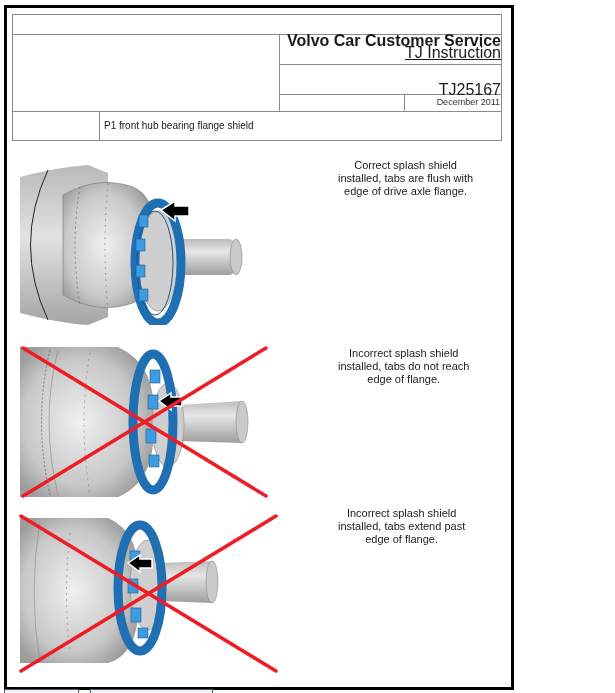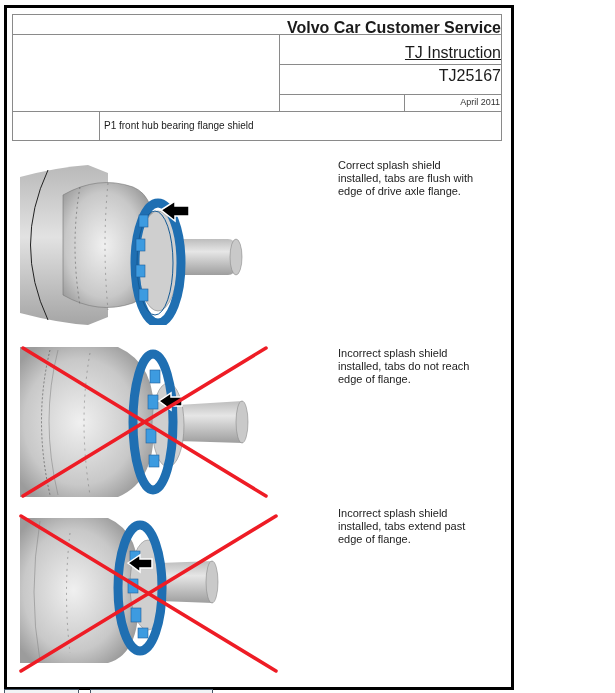--- a/index.html
+++ b/index.html
@@ -2,43 +2,43 @@
 <html><head>
 <meta charset="utf-8">
 <style>
   html, body { margin:0; padding:0; background:#ffffff; }
   body { width:615px; height:693px; position:relative; overflow:hidden;
          font-family:"Liberation Sans", sans-serif; color:#1a1a1a; }
   .page { position:absolute; left:4px; top:5px; width:504px; height:679px;
           border:3px solid #000; box-sizing:content-box; background:#fff; }
   .hdr { position:absolute; border-color:#8a8a8a; border-style:solid; border-width:0; box-sizing:border-box; }
   .txt { position:absolute; white-space:nowrap; }
-  .cap { position:absolute; left:338px; font-size:11px; line-height:13px; color:#222; white-space:pre-line; }
+  .cap { position:absolute; left:338px; font-size:11px; line-height:13px; color:#222; white-space:pre-line;text-align:center; }
   svg { position:absolute; }
   .btn { position:absolute; top:689px; height:10px; border:1px solid #445566; border-bottom:none;
          background:#f2f4f6; box-sizing:border-box; }
 </style>
 </head>
 <body>
 
 <div class="page"></div>
 
 <div class="hdr" style="left:12px;top:14px;width:490px;height:127px;border-width:1px;"></div>
 <div class="hdr" style="left:12px;top:34px;width:490px;height:0;border-top-width:1px;"></div>
 <div class="hdr" style="left:279px;top:34px;width:0;height:77px;border-left-width:1px;"></div>
 <div class="hdr" style="left:279px;top:64px;width:223px;height:0;border-top-width:1px;"></div>
 <div class="hdr" style="left:279px;top:94px;width:223px;height:0;border-top-width:1px;"></div>
 <div class="hdr" style="left:404px;top:94px;width:0;height:17px;border-left-width:1px;"></div>
 <div class="hdr" style="left:12px;top:111px;width:490px;height:0;border-top-width:1px;"></div>
 <div class="hdr" style="left:99px;top:111px;width:0;height:30px;border-left-width:1px;"></div>
 
-<div class="txt" style="right:114px;top:18px;font-size:16px;font-weight:bold;line-height:19px;text-align:right;">Volvo Car Customer Service</div>
+<div class="txt" style="right:114px;top:31px;font-size:16px;font-weight:bold;line-height:19px;text-align:right;">Volvo Car Customer Service</div>
 <div class="txt" style="right:114px;top:43px;font-size:16px;line-height:19px;text-decoration:underline;">TJ Instruction</div>
-<div class="txt" style="right:114px;top:66px;font-size:16px;line-height:19px;">TJ25167</div>
-<div class="txt" style="right:115px;top:97px;font-size:9px;line-height:11px;color:#333;">April 2011</div>
+<div class="txt" style="right:114px;top:80px;font-size:16px;line-height:19px;">TJ25167</div>
+<div class="txt" style="right:115px;top:97px;font-size:9px;line-height:11px;color:#333;">December 2011</div>
 <div class="txt" style="left:104px;top:120px;font-size:10px;line-height:12px;">P1 front hub bearing flange shield</div>
 
 <div class="cap" style="top:159px;">Correct splash shield
 installed, tabs are flush with
 edge of drive axle flange.</div>
 <div class="cap" style="top:347px;">Incorrect splash shield
 installed, tabs do not reach
 edge of flange.</div>
 <div class="cap" style="top:507px;">Incorrect splash shield
 installed, tabs extend past

